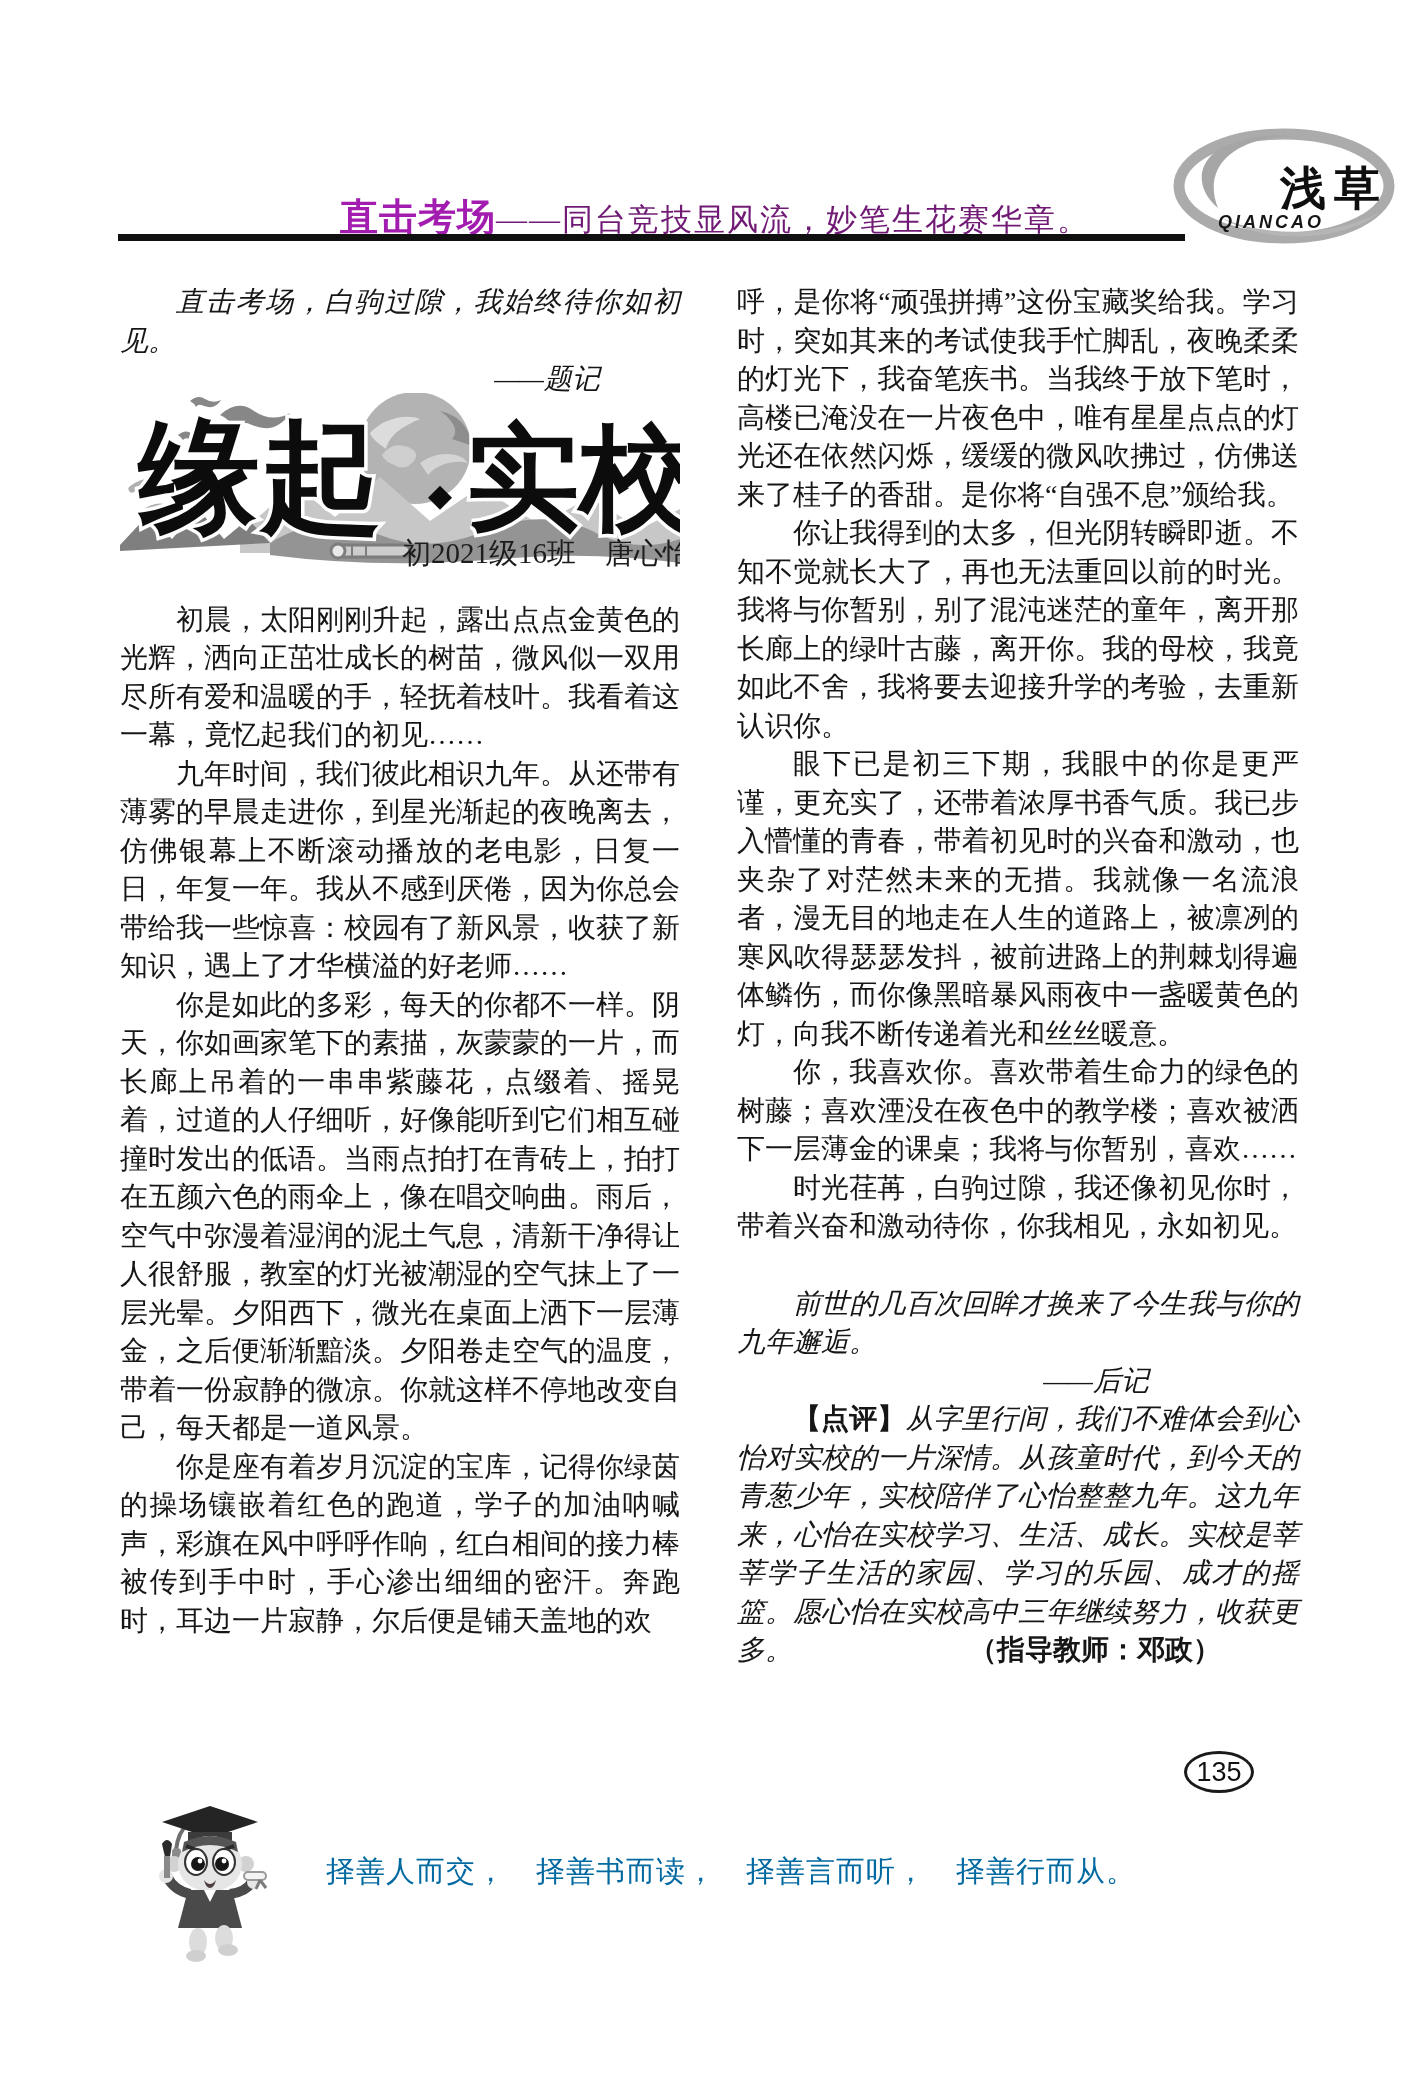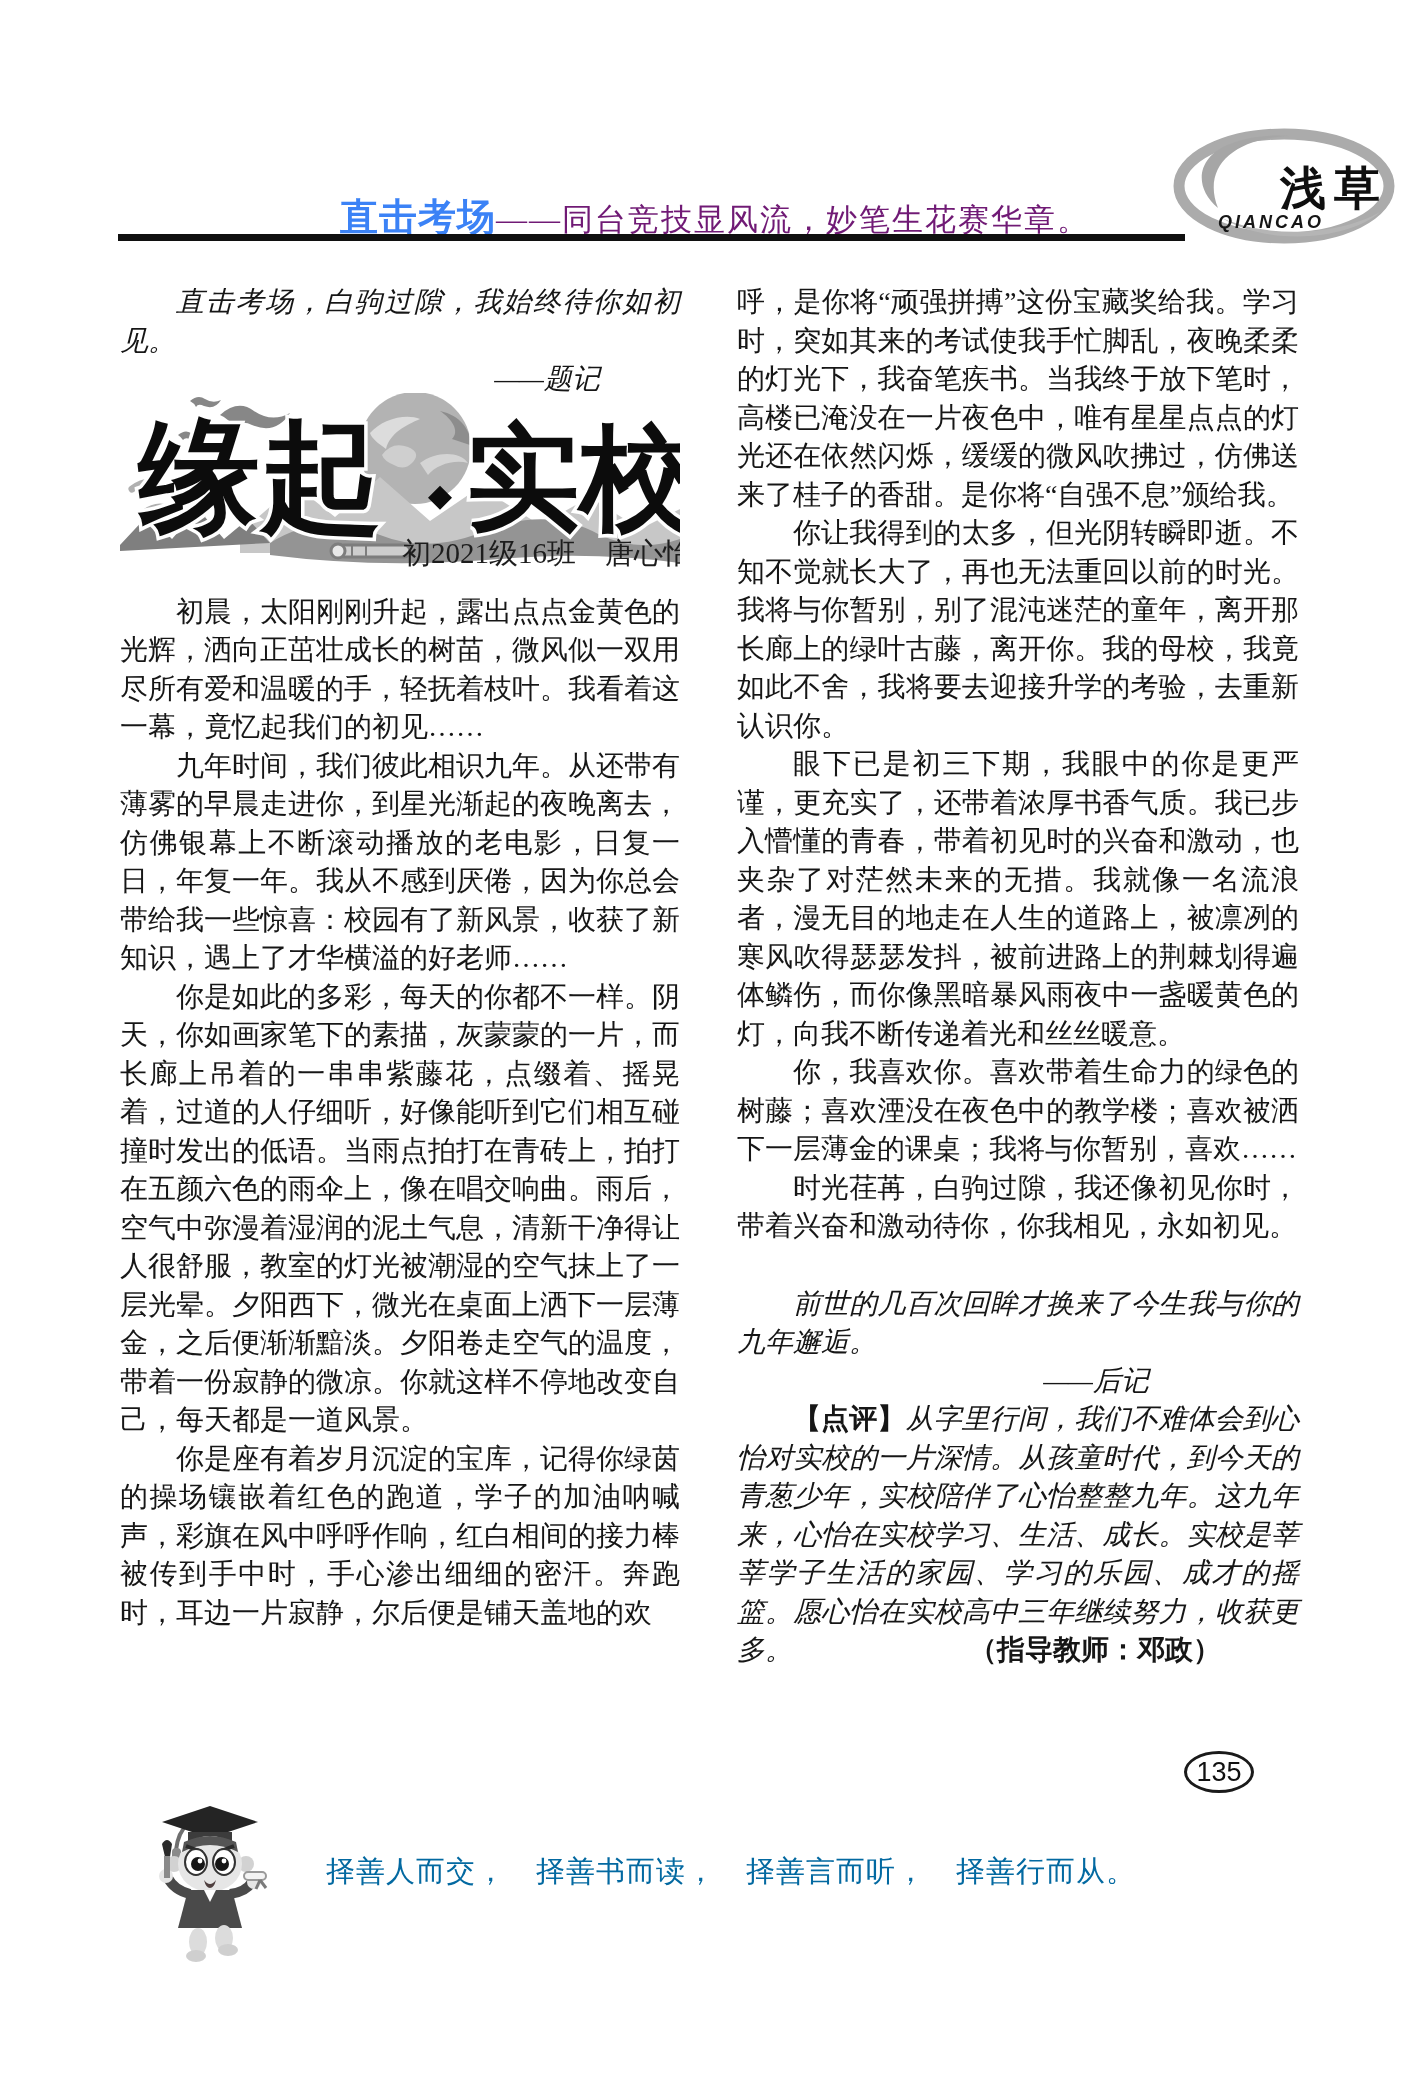--- a/index.html
+++ b/index.html
@@ -1,21 +1,21 @@
 <!DOCTYPE html>
 <html><head>
 <meta charset="utf-8">
 <style>
   html,body{margin:0;padding:0;background:#e8e8e8;}
   .page{position:relative;width:1417px;height:2087px;background:#ffffff;overflow:hidden;
         font-family:"Liberation Serif","DejaVu Serif",serif;color:#161616;}
   
   .header-row{position:absolute;left:340px;top:192px;white-space:nowrap;}
   .section-title{font-family:"Liberation Sans","DejaVu Sans",sans-serif;font-weight:900;
-                 font-size:38px;letter-spacing:1px;color:#3b82f6;display:inline-block;vertical-align:baseline;}
+                 font-size:38px;letter-spacing:1px;color:#a21caf;display:inline-block;vertical-align:baseline;}
   .section-tagline{font-size:31px;color:#701a75;display:inline-block;vertical-align:baseline;letter-spacing:2px;}
   .header-rule{position:absolute;left:118px;top:234px;width:1067px;height:7px;background:#101010;}
   .logo{position:absolute;left:1172px;top:126px;width:235px;height:120px;}
   
   .col{position:absolute;top:283px;font-size:28px;line-height:38.5px;text-align:justify;}
   .col-left{left:120px;width:560px;}
   .col-right{left:737px;width:562px;}
   p{margin:0;}
   .body-para{text-indent:2em;}
   .col-right .para-list p:first-child{text-indent:0;}
@@ -24,21 +24,21 @@
   .sig-line{text-align:right;}
   .sig-epigraph{padding-right:80px;}
   .sig-postscript{padding-right:150px;}
   .postscript-block{margin-top:39px;}
   .comment-block{}
   .comment-label{font-family:"Liberation Sans","DejaVu Sans",sans-serif;font-weight:bold;font-style:normal;}
   .teacher{font-family:"Liberation Sans","DejaVu Sans",sans-serif;font-weight:bold;font-style:normal;
            display:inline-block;margin-left:120px;}
   
   .title-art{display:block;margin-top:-6px;height:178px;width:560px;}
-  .first-body{margin-top:22px;}
+  .first-body{margin-top:30px;}
   
   .mascot{position:absolute;left:148px;top:1798px;width:124px;height:165px;}
   .motto{position:absolute;left:326px;top:1852px;width:780px;font-size:29px;letter-spacing:1px;
          font-family:"Liberation Sans","DejaVu Sans",sans-serif;color:#0369a1;white-space:nowrap;}
   .page-badge{position:absolute;left:1184px;top:1751px;width:64px;height:36px;border:3px solid #1a1a1a;
               border-radius:50%;display:flex;align-items:center;justify-content:center;
               font-family:"Liberation Sans","DejaVu Sans",sans-serif;font-size:27px;color:#111;}
 </style>
 </head>
 <body>

